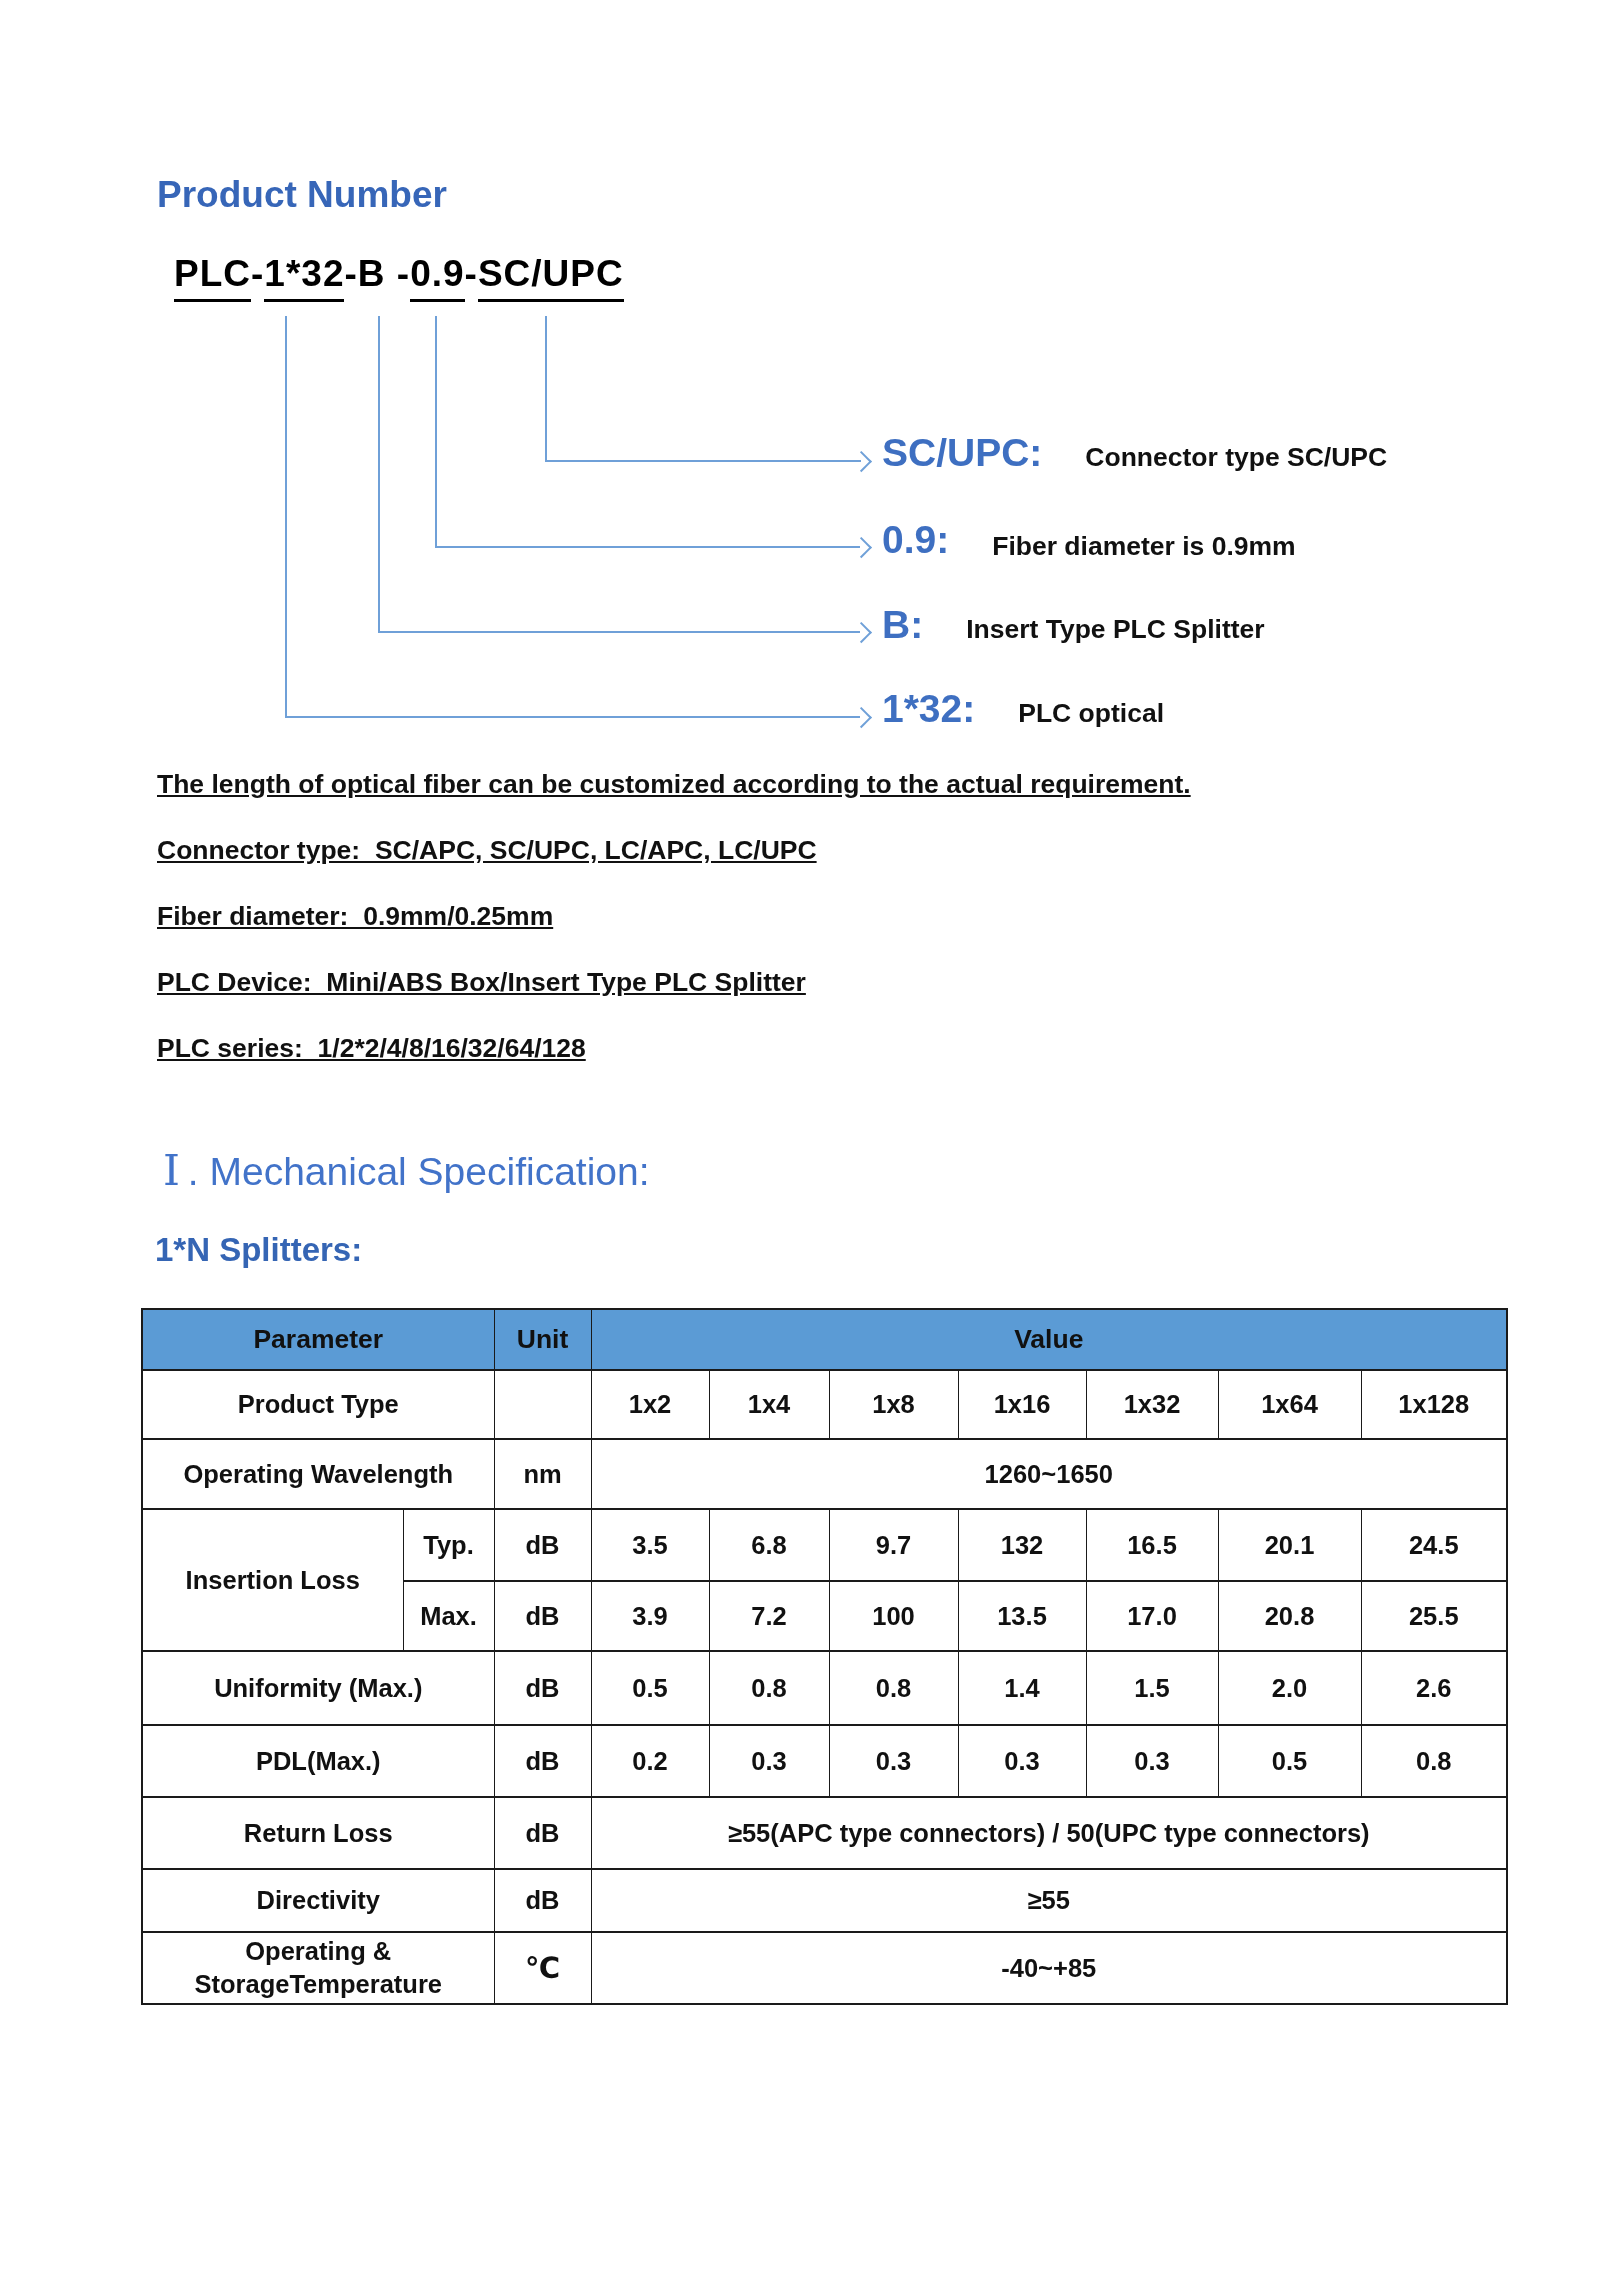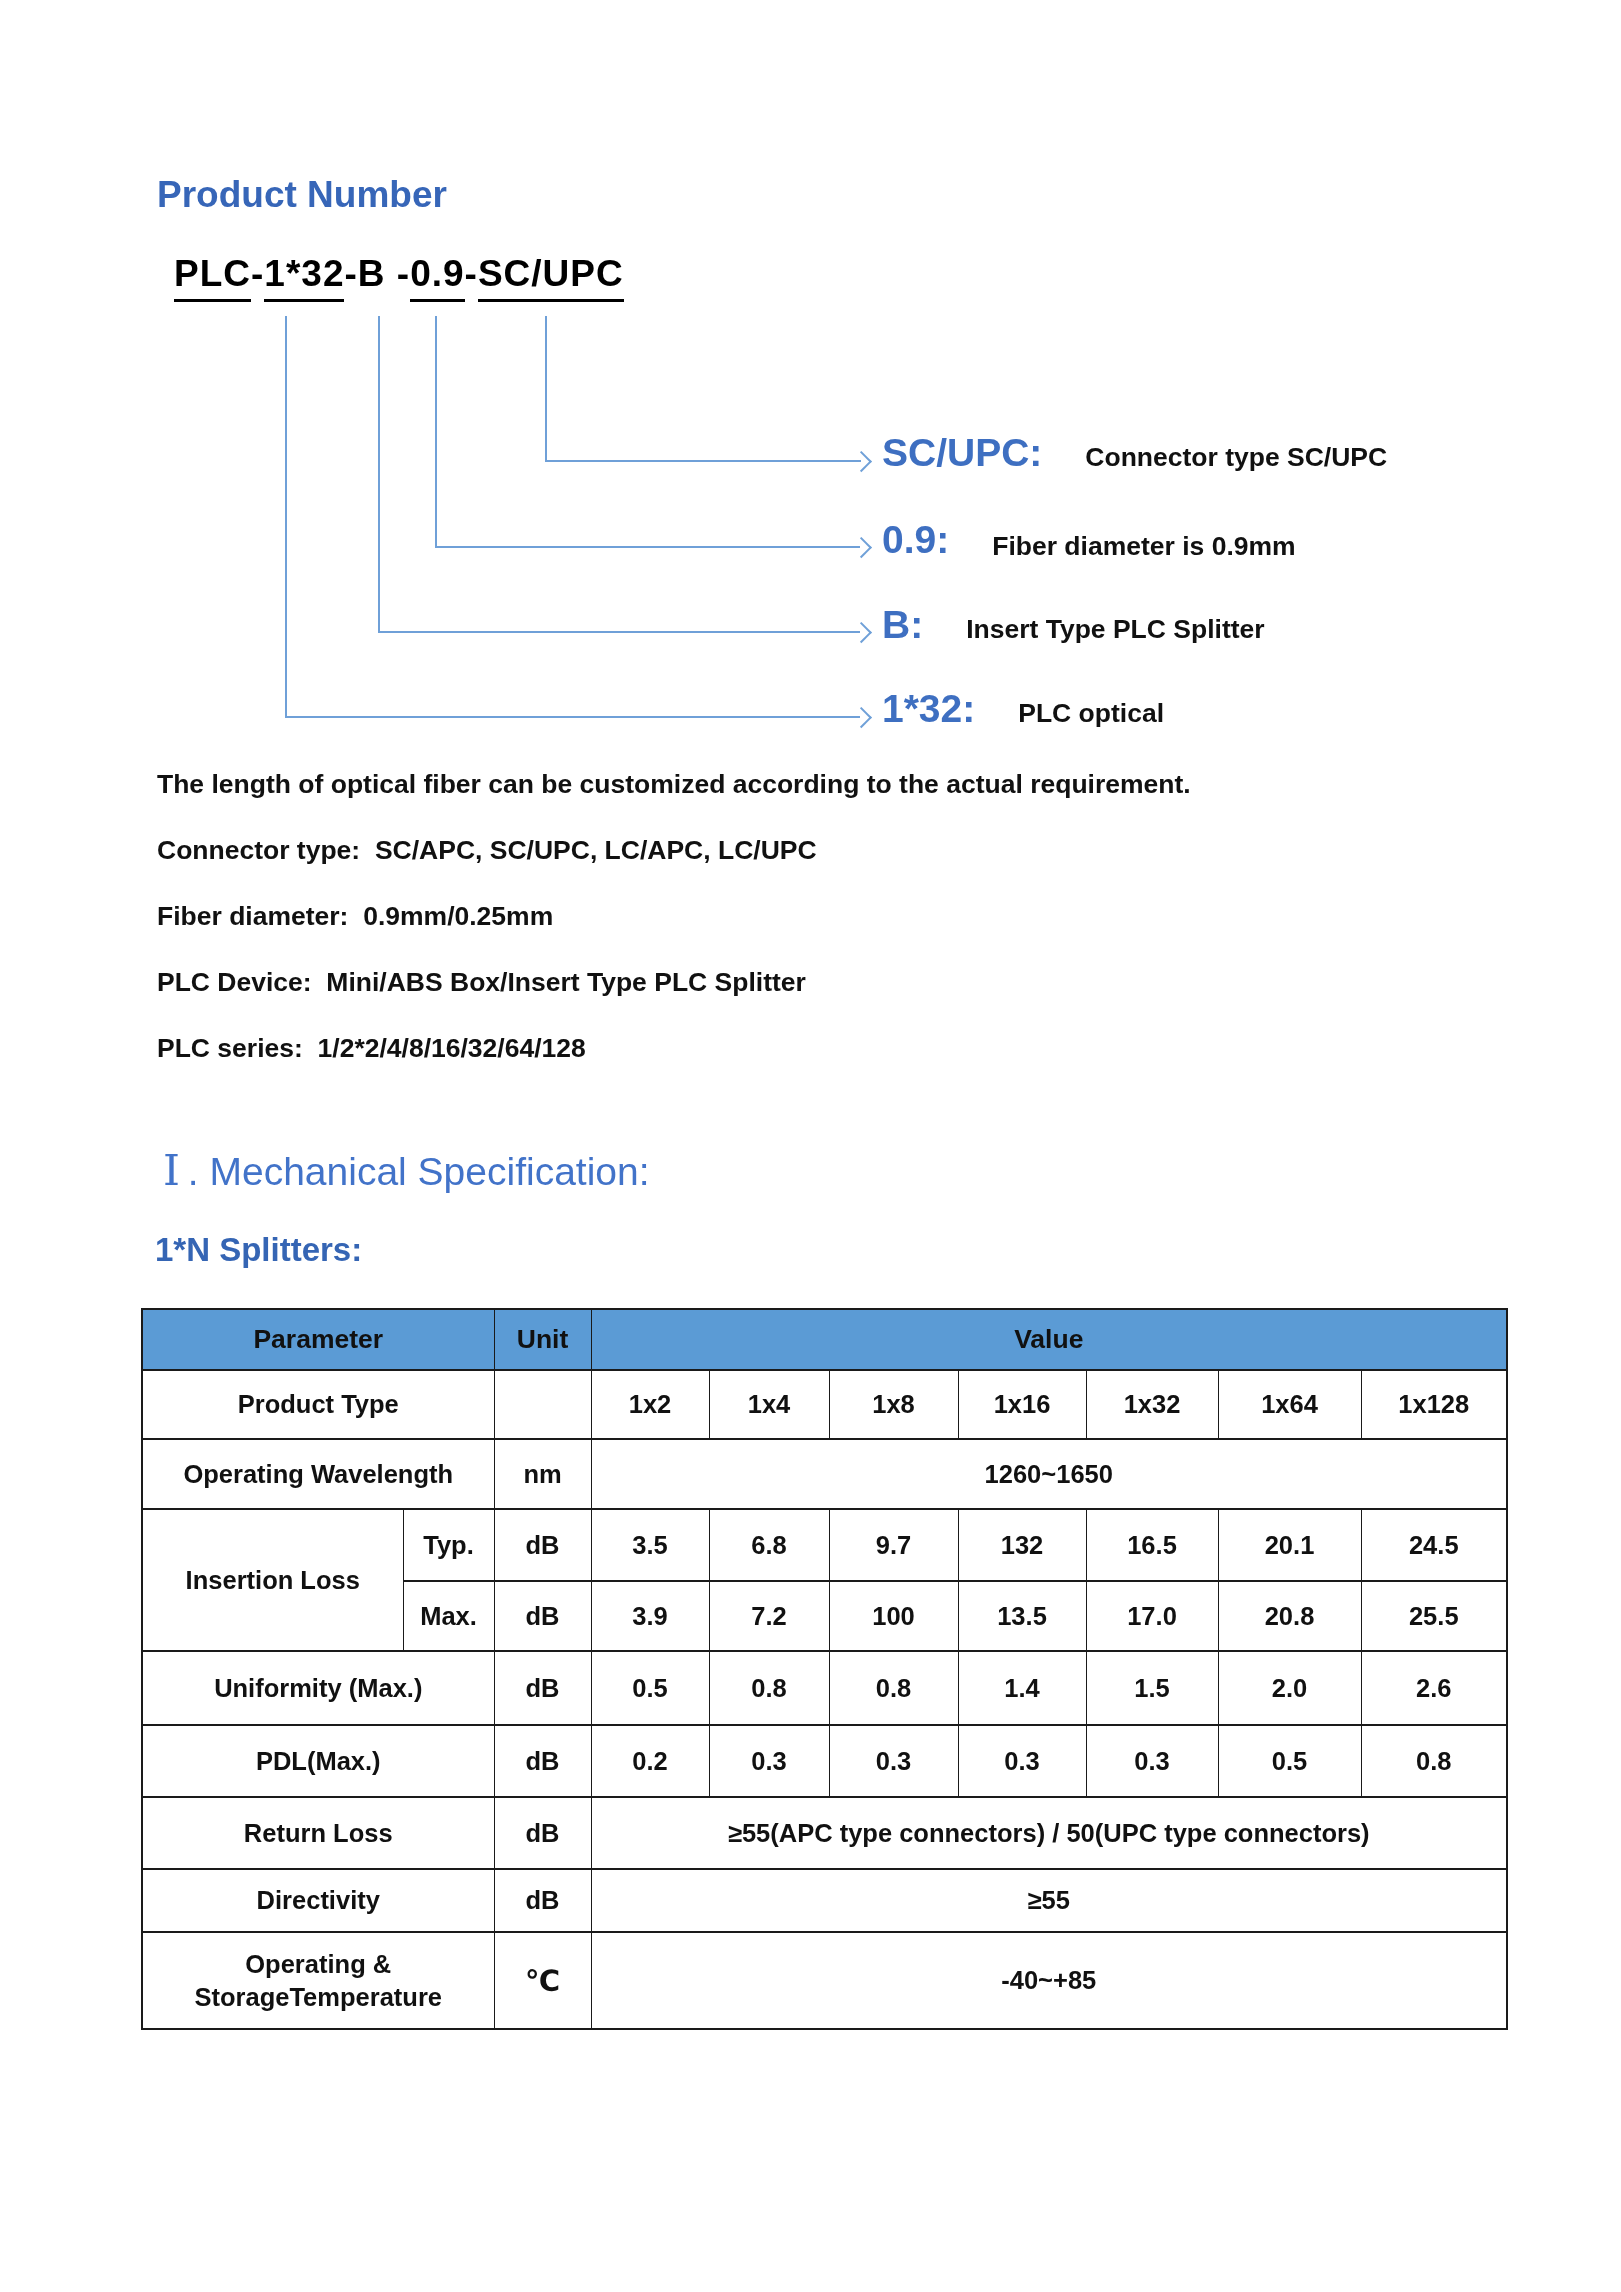--- a/index.html
+++ b/index.html
@@ -35,21 +35,21 @@
   .legend-row{
     position:absolute;left:882px;
     display:flex;align-items:baseline;white-space:nowrap;
   }
   .legend-code{font-size:39px;font-weight:bold;color:#3e6fc1;margin-right:43px;}
   .legend-desc{font-size:26.5px;font-weight:bold;color:#111;}
   
   .notes{position:absolute;left:157px;top:765px;}
   .note{
     font-size:26.5px;font-weight:bold;color:#111;
-    height:66px;line-height:39px;white-space:pre-wrap;
+    height:66px;line-height:39px;white-space:pre-wrap;text-decoration:underline;
   }
   
   .section-heading{
     position:absolute;left:163px;top:1145px;
     font-size:39px;font-weight:400;color:#4273c9;margin:0;
   }
   .section-heading .numeral{
     font-family:"DejaVu Serif","Liberation Serif",serif;
     font-size:43px;margin-right:7.8px;
   }
@@ -210,21 +210,21 @@
     <tr style="height:72px">
       <td colspan="2">Return Loss</td>
       <td>dB</td>
       <td colspan="7">≥55(APC type connectors) / 50(UPC type connectors)</td>
     </tr>
     <tr style="height:63px">
       <td colspan="2">Directivity</td>
       <td>dB</td>
       <td colspan="7">≥55</td>
     </tr>
-    <tr style="height:97px">
+    <tr style="height:72px">
       <td colspan="2" class="two-line">
         <span>Operating &amp;</span>
         <span>StorageTemperature</span>
       </td>
       <td class="unit-celsius">℃</td>
       <td colspan="7">-40~+85</td>
     </tr>
   </tbody>
     </table>
 

